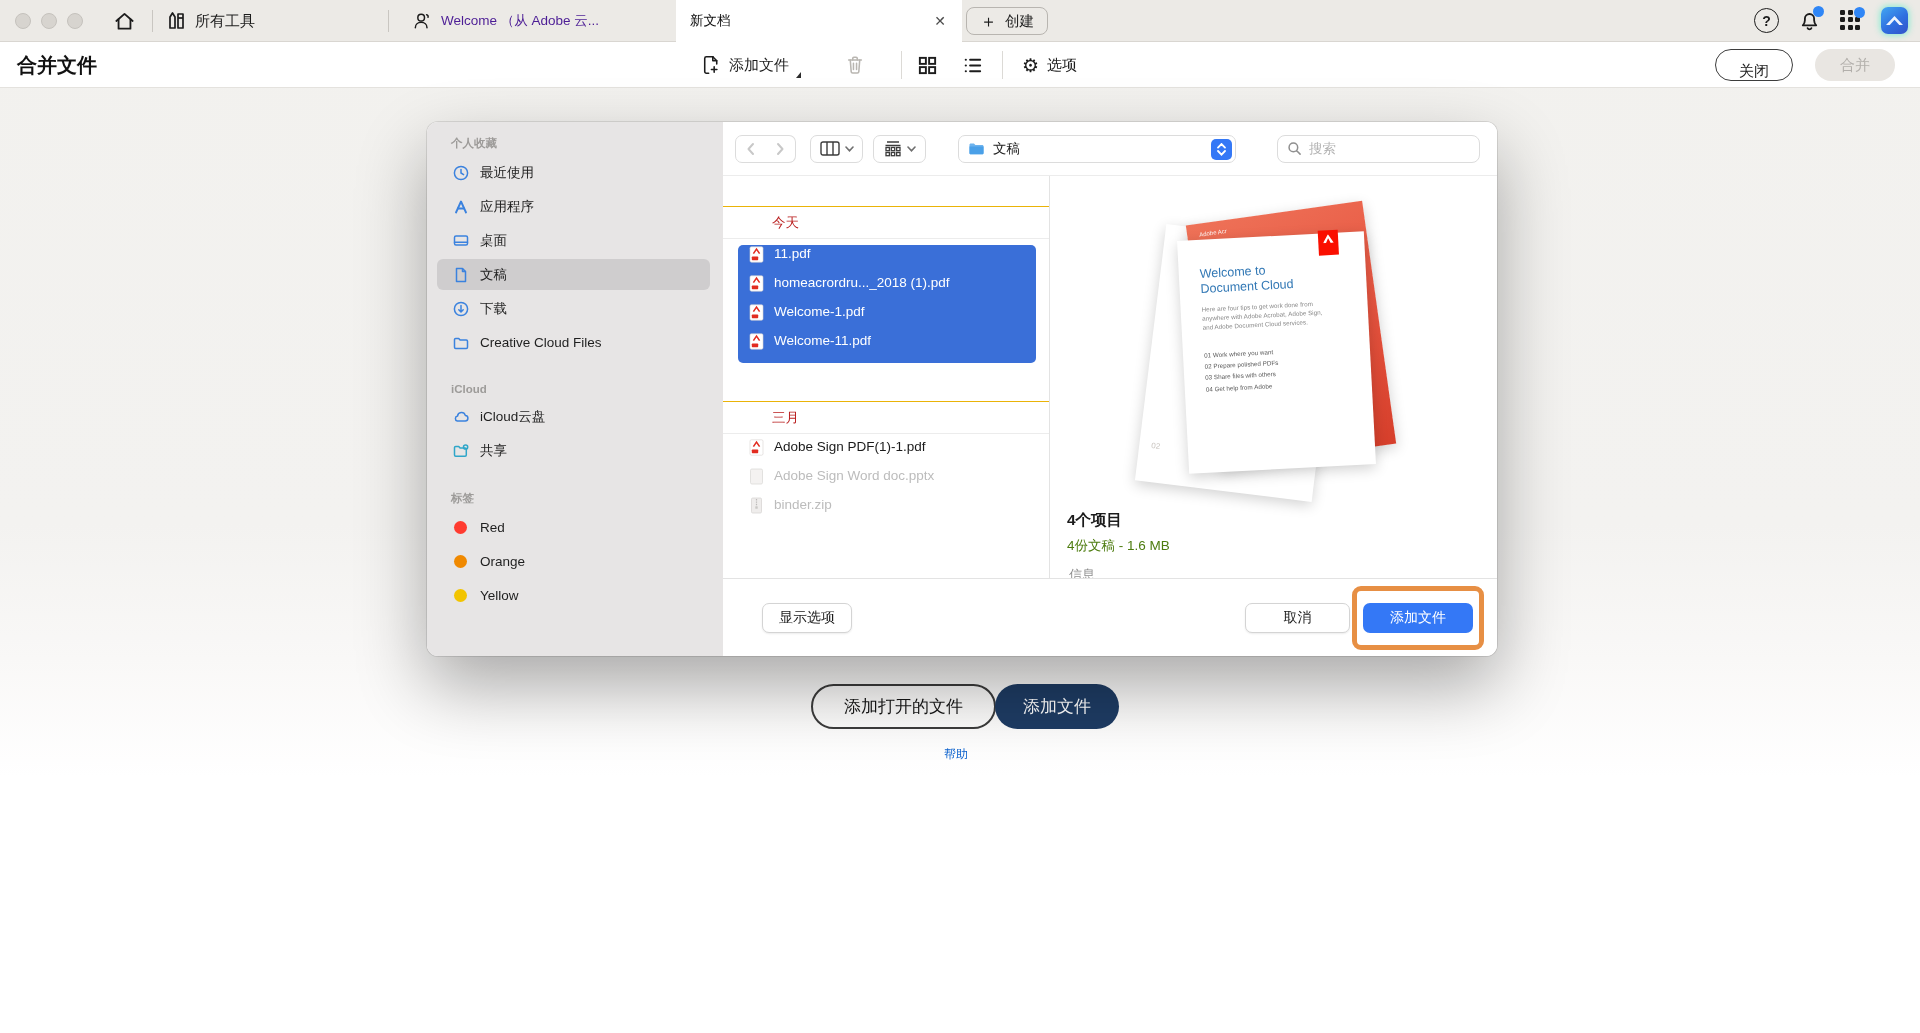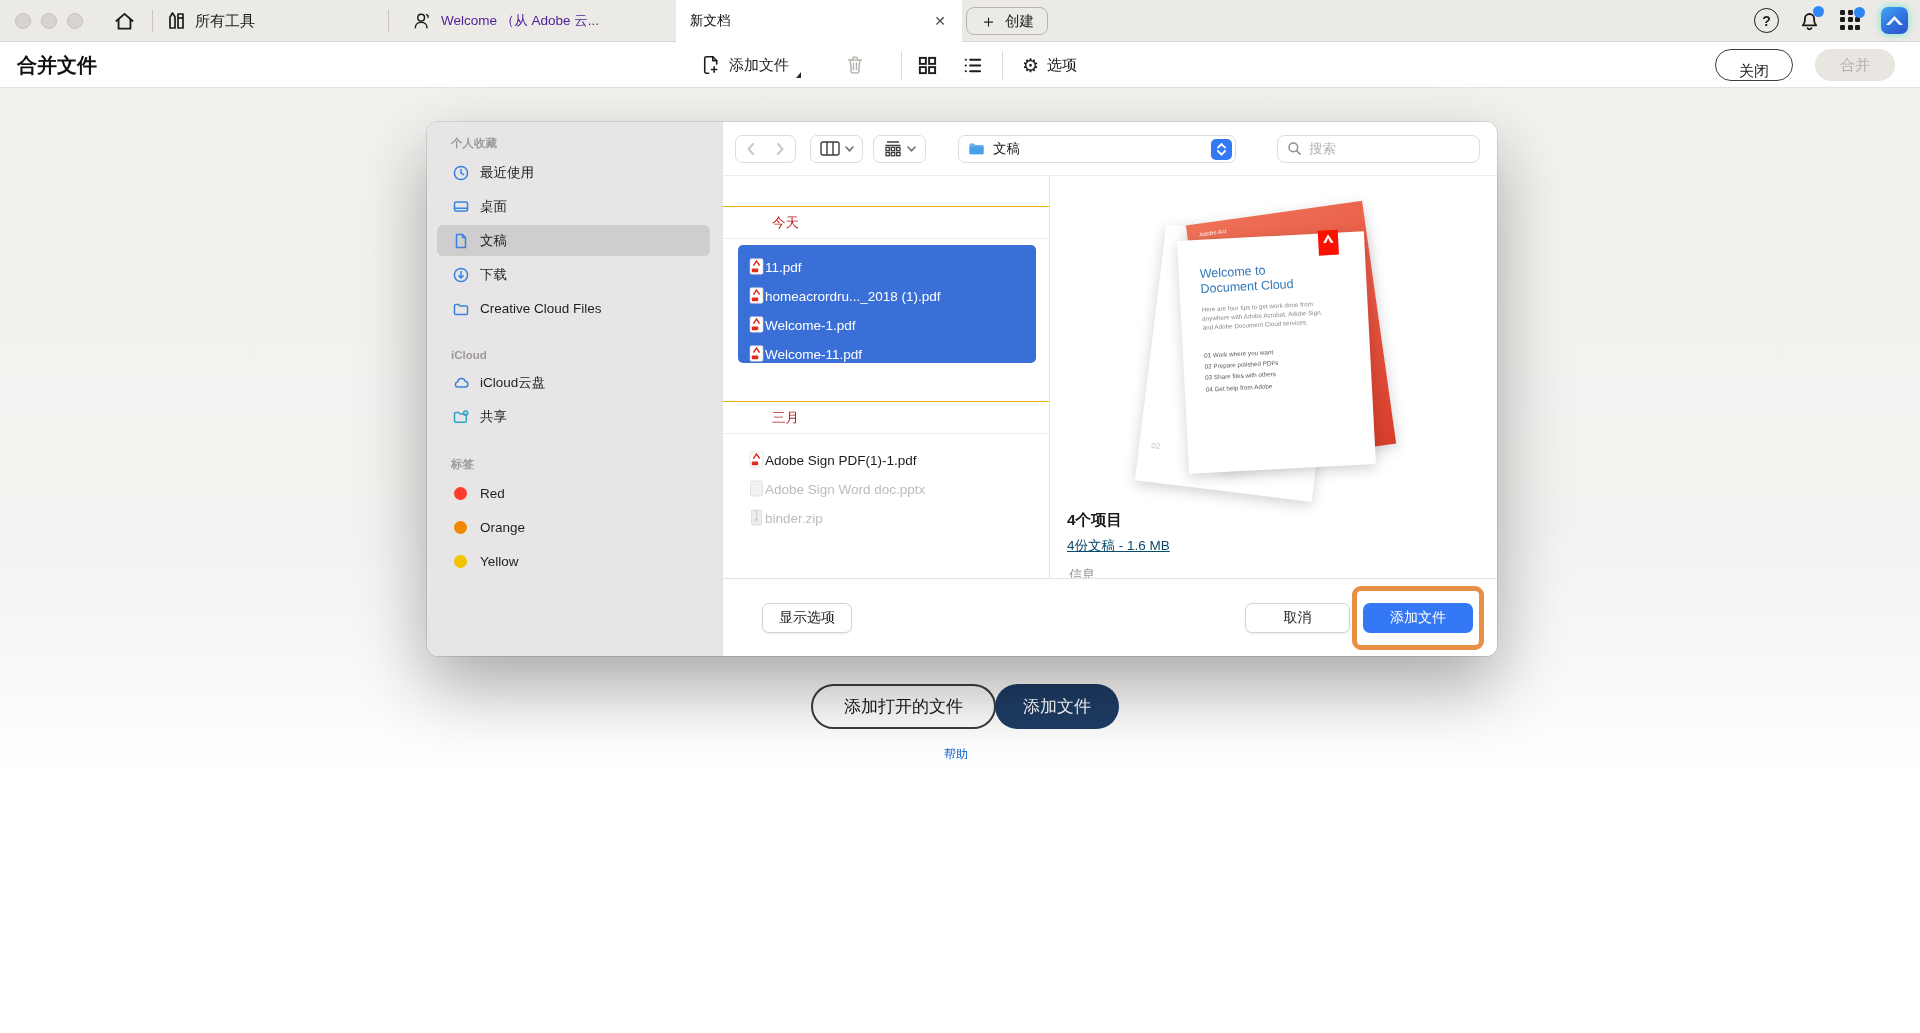--- a/index.html
+++ b/index.html
@@ -90,21 +90,21 @@
   .search-f input { border:none; outline:none; width:140px; font-size:13.5px; color:#1c1c1c; background:transparent; }
   .search-f input::placeholder { color:#b3b3b3; }
 
   .fcontent { flex:1; display:flex; border-top:1px solid #ececec; overflow:hidden; }
   .flist { width:327px; border-right:1px solid #e3e3e3; overflow:hidden; }
   .sec-head { height:33px; display:flex; align-items:center; padding-left:49px; font-size:13.5px; color:#b91c1c;
     border-top:1px solid #eab308; border-bottom:1px solid #ececec; }
   .sec-head.first { margin-top:30px; }
   .sec-head.second { margin-top:38px; }
   .sel-group { margin:6px 13px 0 15px; background:#3a6fd8; border-radius:5px; padding:1px 0; }
-  .frow { height:29px; display:flex; align-items:flex-end; padding-left:9px; font-size:13.5px; cursor:pointer; }
+  .frow { height:29px; display:flex; align-items:flex-start; gap:9px; padding-left:9px; font-size:13.5px; cursor:pointer; }
   .sel-group .frow { color:#ffffff; font-weight:500; }
   .plain-rows { margin:5px 13px 0 15px; }
   .frow.normal { color:#1b1b1b; }
   .frow.disabled { color:#bcbcbc; cursor:default; }
   .fic { width:18px; display:flex; justify-content:center; flex-shrink:0; }
 
   .fpreview { flex:1; position:relative; overflow:hidden; }
   .pv-page { position:absolute; background:#fff; box-shadow:0 4px 14px rgba(0,0,0,.18); }
   .pv-left { left:100px; top:58px; width:178px; height:258px; transform:rotate(7deg); }
   .pv-left .pn { position:absolute; left:12px; bottom:32px; font-size:8px; color:#c9c4bf; }
@@ -112,21 +112,21 @@
     background:linear-gradient(160deg,#ee7258 0%,#e85843 45%,#d63f2b 100%); }
   .pv-red .rl { position:absolute; left:12px; top:8px; font-size:6px; color:rgba(255,255,255,.9); }
   .pv-front { left:133px; top:60px; width:187px; height:233px; transform:rotate(-3deg); padding:27px 14px 0 21px; }
   .pv-h { font-size:12.5px; line-height:1.18; color:#3278b5; font-weight:500; }
   .pv-b { margin-top:8px; width:126px; font-size:6.3px; line-height:1.5; color:#8a8a8a; }
   .pv-list { margin-top:17px; list-style:none; }
   .pv-list li { font-size:6.3px; line-height:1.8; color:#5a5a5a; }
   .pv-logo { position:absolute; right:26px; top:-3px; width:20px; height:25px; background:#fa0f00; display:flex; align-items:flex-start; justify-content:center; }
   .pv-logo::after { content:""; margin-top:4px; width:11px; height:9px; background:#fff; clip-path:polygon(0 100%,50% 0,100% 100%,72% 100%,50% 45%,28% 100%); }
   .pv-count { position:absolute; left:17px; top:334px; font-size:15.5px; font-weight:700; color:#1b1b1b; }
-  .pv-detail { position:absolute; left:17px; top:361px; font-size:13.5px; color:#0c4a6e;text-decoration:underline; }
+  .pv-detail { position:absolute; left:17px; top:361px; font-size:13.5px; color:#4d7c0f; }
   .pv-clip { position:absolute; left:19px; top:390px; height:12px; overflow:hidden; font-size:13px; color:#8c8c8c; }
 
   .ffooter { height:78px; border-top:1px solid #e3e3e3; position:relative; }
   .f-btn { position:absolute; top:24px; height:30px; border:1px solid #d4d4d4; border-radius:7px; background:#fff;
     font-size:14px; color:#1b1b1b; cursor:pointer; box-shadow:0 1px 2px rgba(0,0,0,.08); }
   .f-show { left:39px; padding:0 16px; }
   .f-cancel { right:147px; width:105px; }
   .annot-box { position:absolute; right:13px; top:7px; width:132px; height:64px; border:5px solid #e78f44; border-radius:9px;
     display:flex; align-items:center; justify-content:center; background:#fff; }
   .f-add { height:30px; width:110px; border:none; border-radius:7px; background:#3478f6; color:#fff; font-size:14px; cursor:pointer; }
@@ -302,20 +302,29 @@
       <div class="sb-item">
         <span class="sb-ic">
               <svg width="18" height="18" viewBox="0 0 18 18" fill="none" stroke="currentColor" stroke-width="1.5" stroke-linecap="round">
                 <circle cx="9" cy="9" r="6.6"></circle>
                 <path d="M9 5.4 V9 L11.6 10.6"></path>
               </svg>
             </span>
         <span>最近使用</span>
       </div>
 
+      <div class="sb-item">
+        <span class="sb-ic">
+              <svg width="18" height="18" viewBox="0 0 18 18" fill="none" stroke="currentColor" stroke-width="1.9" stroke-linecap="round" stroke-linejoin="round">
+                <path d="M4 14.5 L9 3.5 L14 14.5"></path>
+                <path d="M5.9 10.5 H12.1"></path>
+              </svg>
+            </span>
+        <span>应用程序</span>
+      </div>
 
       <div class="sb-item">
         <span class="sb-ic">
               <svg width="18" height="18" viewBox="0 0 18 18" fill="none" stroke="currentColor" stroke-width="1.5" stroke-linecap="round">
                 <rect x="2.5" y="4" width="13" height="9" rx="1.5"></rect>
                 <path d="M2.5 10.3 H15.5"></path>
               </svg>
             </span>
         <span>桌面</span>
       </div>

